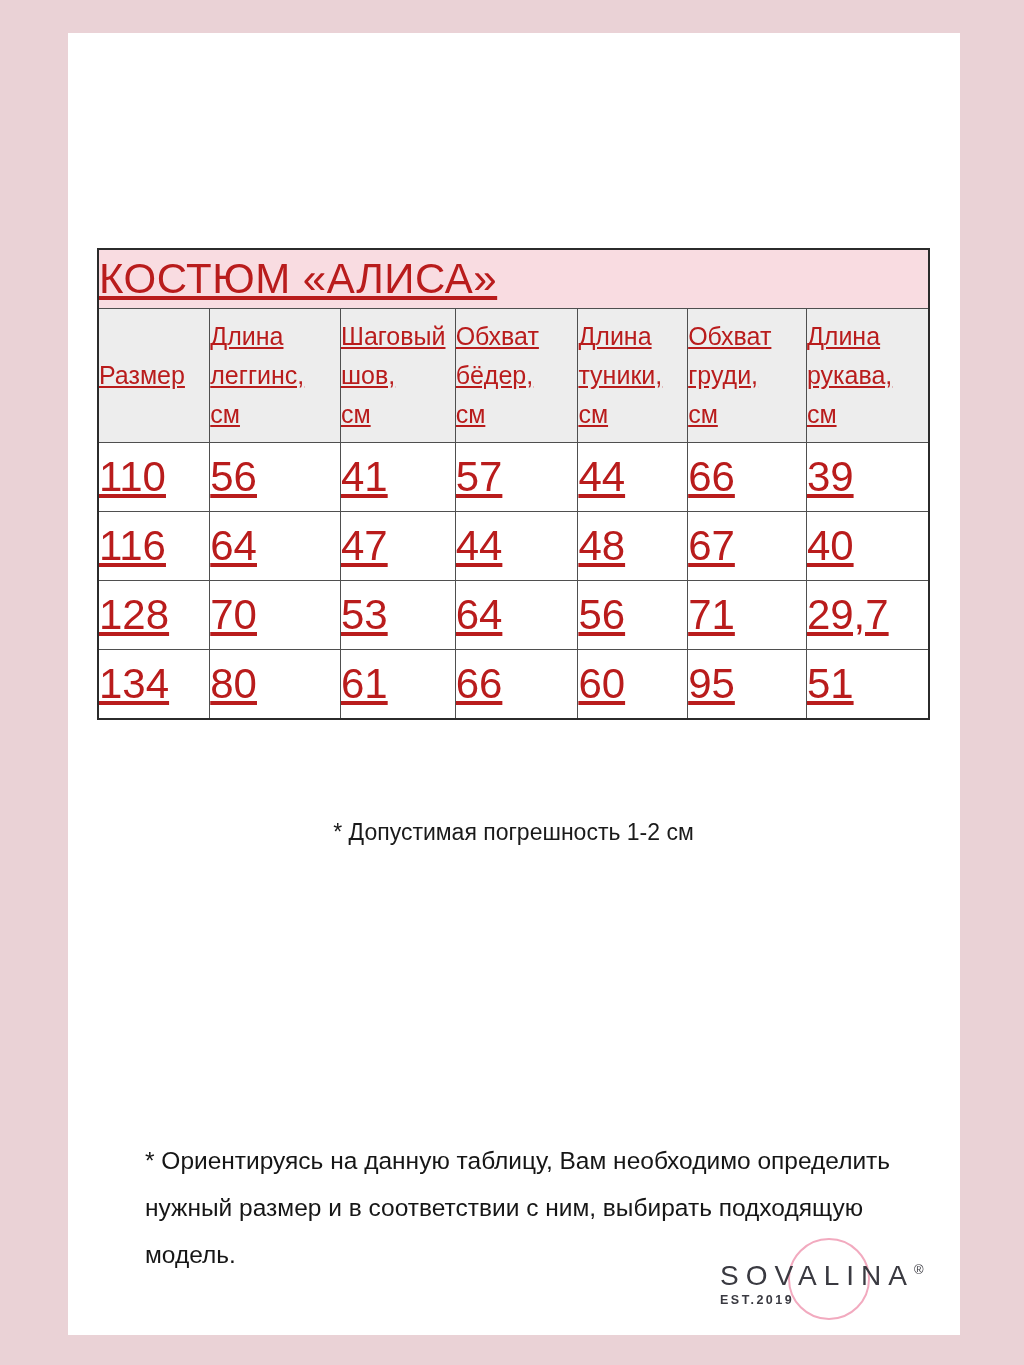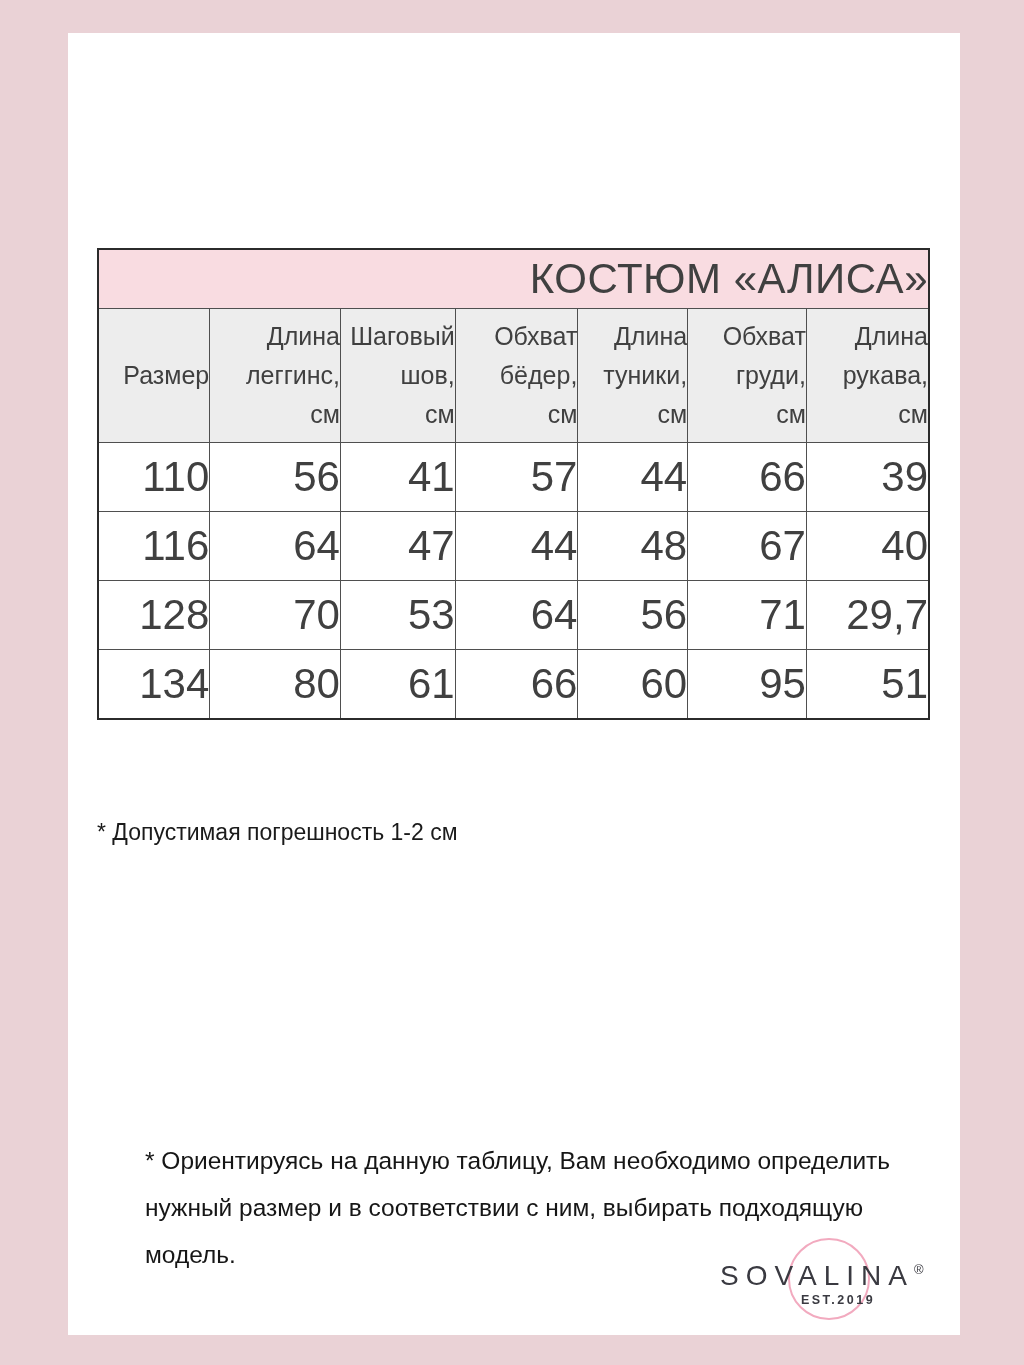--- a/index.html
+++ b/index.html
@@ -19,25 +19,26 @@
   .size-table {
     position: absolute;
     left: 29px; top: 215px;
     width: 833px;
     border-collapse: collapse;
     table-layout: fixed;
     border: 2px solid #2b2b2b;
   }
   .size-table th, .size-table td {
     border: 1px solid #4f4f4f;
-    text-align: right;
+    text-align: left;
     vertical-align: middle;
-    color: #404040;
+    color: #b91c1c;
     padding: 0;
     overflow: hidden;
+    text-decoration: underline;
   }
   .title-row th {
     background: var(--title-pink, #f9dce1);
     height: 58px;
     font-size: 42px;
     font-weight: 400;
     letter-spacing: 0.5px;
   }
   .header-row th {
     background: var(--header-gray, #ededed);
@@ -50,21 +51,21 @@
   .data-row td {
     height: 68px;
     font-size: 42px;
     font-weight: 400;
     background: #ffffff;
   }
   .tolerance-note {
     position: absolute;
     left: 29px; top: 786px;
     width: 833px;
-    text-align: left;
+    text-align: center;
     font-size: 23px;
     color: #1a1a1a;
   }
   .instruction-note {
     position: absolute;
     left: 77px; top: 1104px;
     width: 770px;
     font-size: 24.5px;
     line-height: 47px;
     color: #161616;
@@ -94,21 +95,21 @@
   }
   .brand-line .reg {
     font-size: 13px;
     letter-spacing: 0;
     vertical-align: 11px;
   }
   .est-line {
     position: absolute;
     left: 0; top: 64px;
     width: 100%;
-    text-align: center;
+    text-align: left;
     font-size: 12.5px;
     font-weight: 700;
     letter-spacing: 2.5px;
     color: #3a3a41;
   }
 </style>
 </head>
 <body style="--bg-pink: #ead2d6; --paper: #ffffff; --title-pink: #f9dce1; --header-gray: #ededed; --circle-pink: #f2aabf;">
 
 <div class="paper">

